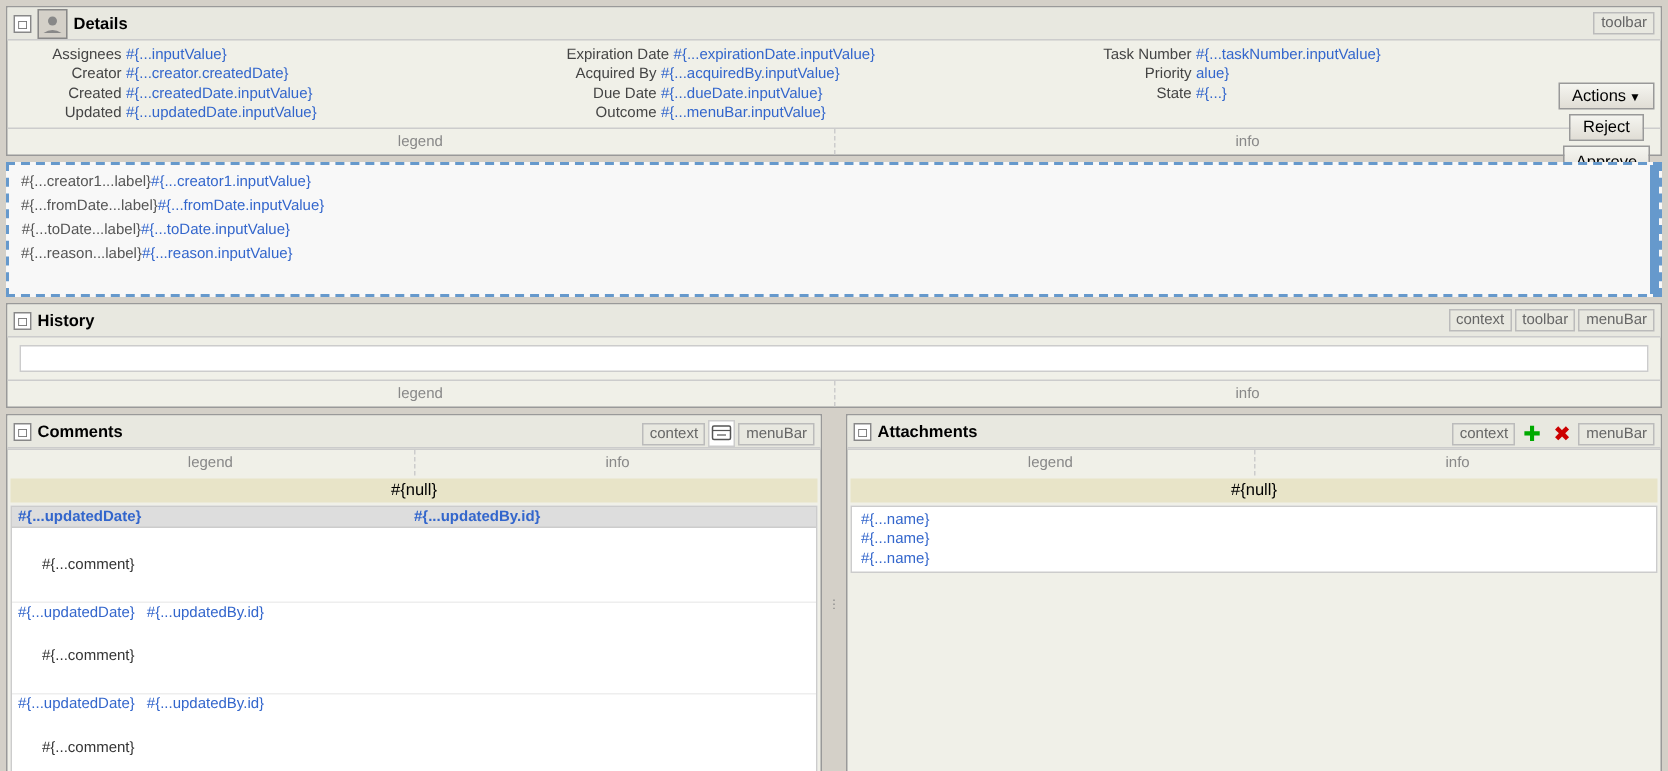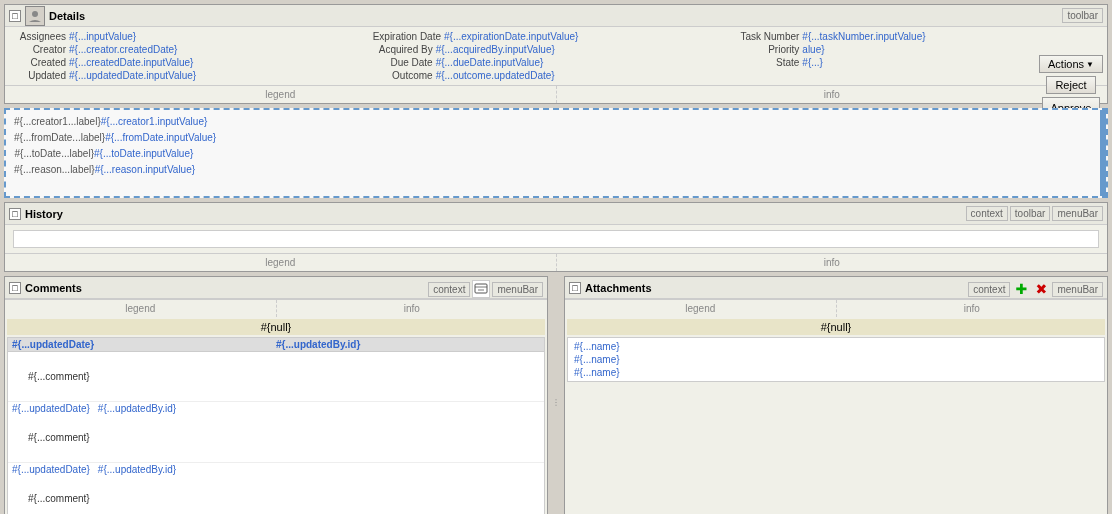--- a/index.html
+++ b/index.html
@@ -79,21 +79,21 @@
       border: 1px solid #bbb;
       background: #e8e8e0;
       padding: 1px 4px;
       font-size: 10px;
       color: #666;
     }
 
     .details-content {
       display: grid;
       grid-template-columns: 1fr 1fr 1fr;
-      padding: 4px 1px;
+      padding: 4px 16px;
       gap: 2px 0;
     }
 
     .detail-col {
       display: flex;
       flex-direction: column;
       gap: 2px;
     }
 
     .detail-row {
@@ -480,21 +480,21 @@
           <div class="detail-row">
             <span class="field-label">Acquired By</span>
             <span class="field-value">#{...acquiredBy.inputValue}</span>
           </div>
           <div class="detail-row">
             <span class="field-label">Due Date</span>
             <span class="field-value">#{...dueDate.inputValue}</span>
           </div>
           <div class="detail-row">
             <span class="field-label">Outcome</span>
-            <span class="field-value">#{...outcome.updatedDate}</span>
+            <span class="field-value">#{...menuBar.inputValue}</span>
           </div>
         </div>
 
         <div class="detail-col">
           <div class="detail-row">
             <span class="field-label">Task Number</span>
             <span class="field-value">#{...taskNumber.inputValue}</span>
           </div>
           <div class="detail-row">
             <span class="field-label">Priority</span>

